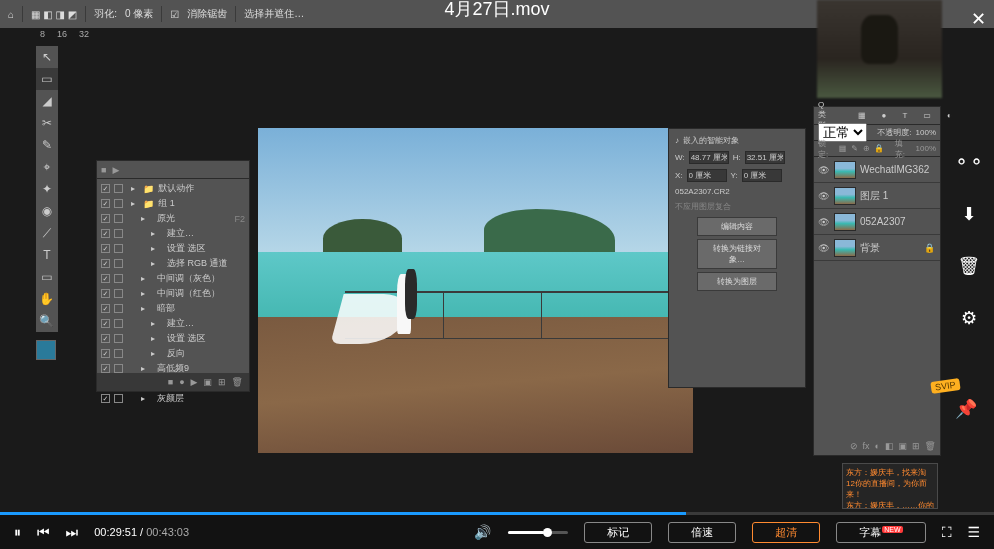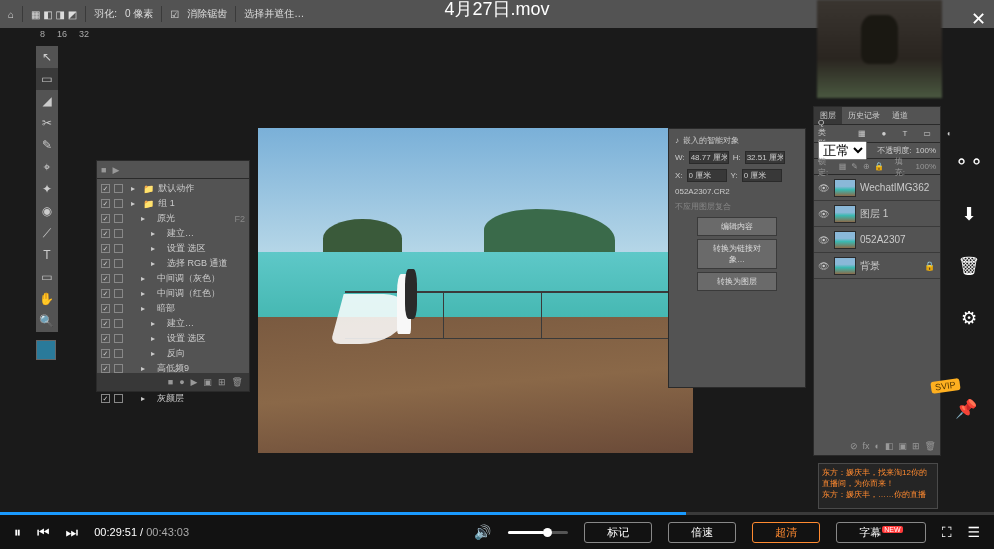--- a/index.html
+++ b/index.html
@@ -55,21 +55,21 @@
 .layer-row{height:26px;display:flex;align-items:center;padding:0 4px;gap:4px;border-bottom:1px solid #3a3a3a}
 .layer-row .eye{width:12px;font-size:9px}
 .layer-row .thumb{width:22px;height:18px;background:#888;border:1px solid #2a2a2a}
 .layer-row .thumb.img{background:linear-gradient(180deg,#8ab8d8 40%,#3ab8b0 60%,#8a6a4a 100%)}
 .layer-row .name{font-size:10px;flex:1;overflow:hidden}
 .layers-footer{position:absolute;bottom:0;left:0;right:0;height:18px;display:flex;align-items:center;justify-content:flex-end;gap:5px;padding:0 4px;color:#999;font-size:9px}
 .right-sidebar{position:absolute;right:0;top:100px;width:50px;display:flex;flex-direction:column;align-items:center;gap:28px;padding-top:50px}
 .right-sidebar .ricon{width:24px;height:24px;color:#fff;font-size:18px;cursor:pointer;display:flex;align-items:center;justify-content:center}
 .svip-tag{position:absolute;right:34px;top:380px;background:#ffb020;color:#5a3a00;font-size:9px;padding:1px 4px;border-radius:3px;transform:rotate(-8deg)}
 .pin-icon{position:absolute;right:16px;top:398px;color:#ffb020;font-size:18px}
-.chat-box{position:absolute;right:56px;bottom:40px;width:120px;height:46px;background:rgba(40,40,40,0.85);border:1px solid #4a4a4a;padding:3px;font-size:8px;color:#ff8a30;overflow:hidden}
+.chat-box{position:absolute;right:56px;bottom:40px;width:96px;height:46px;background:rgba(40,40,40,0.85);border:1px solid #4a4a4a;padding:3px;font-size:8px;color:#ff8a30;overflow:hidden}
 .progress-bar{position:absolute;bottom:34px;left:0;right:0;height:3px;background:#3a3a3a}
 .progress-fill{height:100%;width:69%;background:#1a9aff}
 .player-bar{position:absolute;bottom:0;left:0;right:0;height:34px;background:#121212;display:flex;align-items:center;padding:0 14px;gap:16px}
 .player-bar .pbtn{color:#fff;font-size:14px;cursor:pointer}
 .time-display{color:#fff;font-size:11px}
 .time-display .total{color:#aaa}
 .player-spacer{flex:1}
 .vol-slider{width:60px;height:3px;background:#555;border-radius:2px;position:relative}
 .vol-slider::after{content:"";position:absolute;left:0;width:60%;height:100%;background:#fff;border-radius:2px}
 .vol-slider::before{content:"";position:absolute;left:58%;top:-3px;width:9px;height:9px;background:#fff;border-radius:50%}
@@ -295,25 +295,20 @@
     </div>
     <div class="props-row">052A2307.CR2</div>
     <div class="props-row" style="color:#888">不应用图层复合</div>
     <div class="props-btn">编辑内容</div>
     <div class="props-btn">转换为链接对象…</div>
     <div class="props-btn">转换为图层</div>
   </div>
 </div>
 
 <div class="layers-panel">
-  <div class="layers-tabs">
-    <span class="tab active">图层</span>
-    <span class="tab">历史记录</span>
-    <span class="tab">通道</span>
-  </div>
   <div class="layer-opts">
     <span>Q 类型</span>
     <span style="flex:1"></span>
     <span>▦</span>
     <span>●</span>
     <span>T</span>
     <span>▭</span>
     <span>◐</span>
   </div>
   <div class="layer-opts2">

